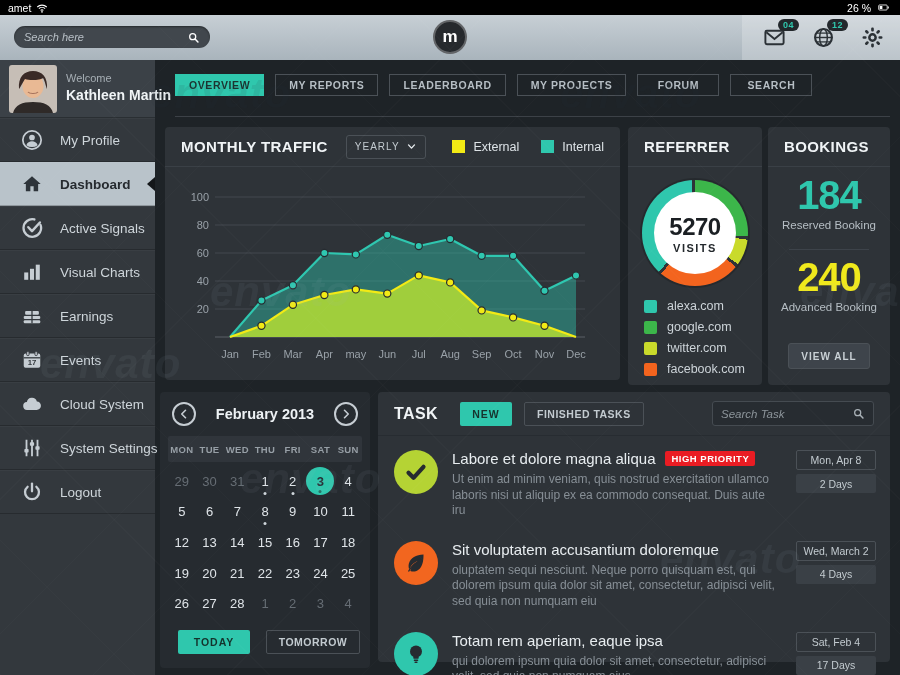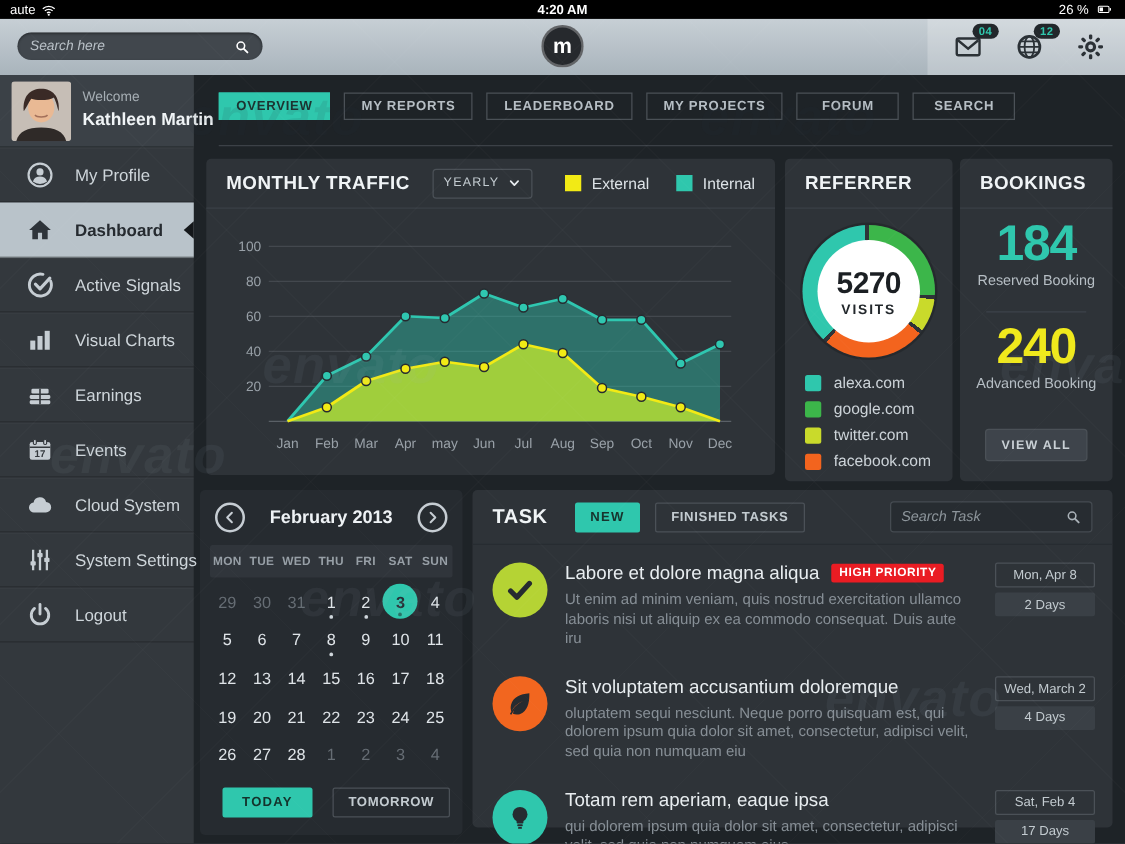--- a/index.html
+++ b/index.html
@@ -132,31 +132,30 @@
 .hatch{position:absolute;inset:0;pointer-events:none;z-index:26;background:repeating-linear-gradient(45deg,rgba(255,255,255,.015) 0 1px,transparent 1px 95px),repeating-linear-gradient(-45deg,rgba(255,255,255,.015) 0 1px,transparent 1px 95px)}
 svg{display:block}
 </style>
 </head>
 <body>
 
 <div class="stage">
 
   <div class="statusbar">
     <div class="sb-left">
-      <span>aute</span>
+      <span>amet</span>
       <span class="sb-ic">
           <svg viewBox="0 0 24 24" width="100%" height="100%">
             <path d="M2.5 10a14 14 0 0 1 19 0" stroke="currentColor" stroke-width="2.2" fill="none"></path>
             <path d="M5.8 13.4a9 9 0 0 1 12.4 0" stroke="currentColor" stroke-width="2.2" fill="none"></path>
             <path d="M9.2 16.8a4.6 4.6 0 0 1 5.6 0" stroke="currentColor" stroke-width="2.2" fill="none"></path>
             <circle cx="12" cy="19.6" r="1.7" fill="currentColor"></circle>
           </svg>
         </span>
     </div>
-    <div class="sb-time">4:20 AM</div>
     <div class="sb-right">
       <span>26 %</span>
       <span class="sb-batt">
           <svg viewBox="0 0 24 24" width="100%" height="100%">
             <rect x="1.5" y="6.5" width="18.5" height="11" rx="2" fill="none" stroke="currentColor" stroke-width="1.8"></rect>
             <rect x="21.2" y="9.8" width="2.3" height="4.4" fill="currentColor"></rect>
             <rect x="3.6" y="8.7" width="6" height="6.6" fill="currentColor"></rect>
           </svg>
         </span>
     </div>

